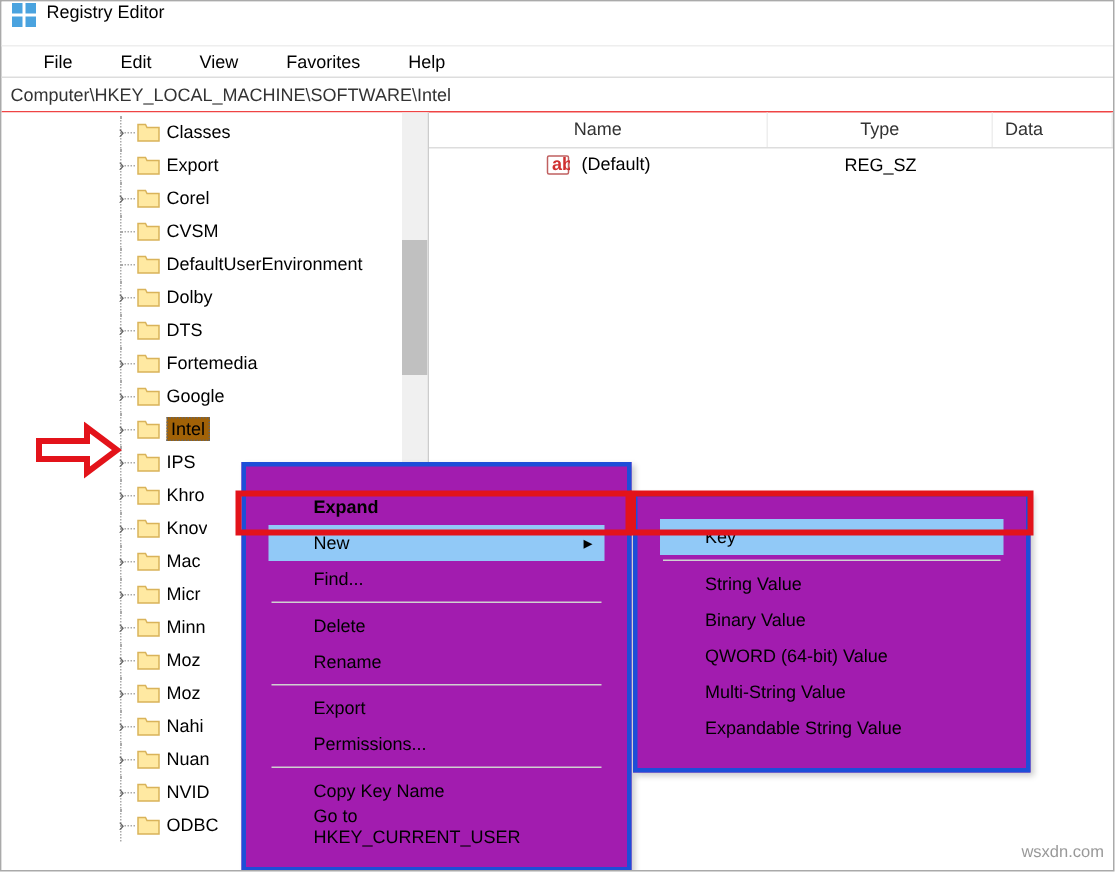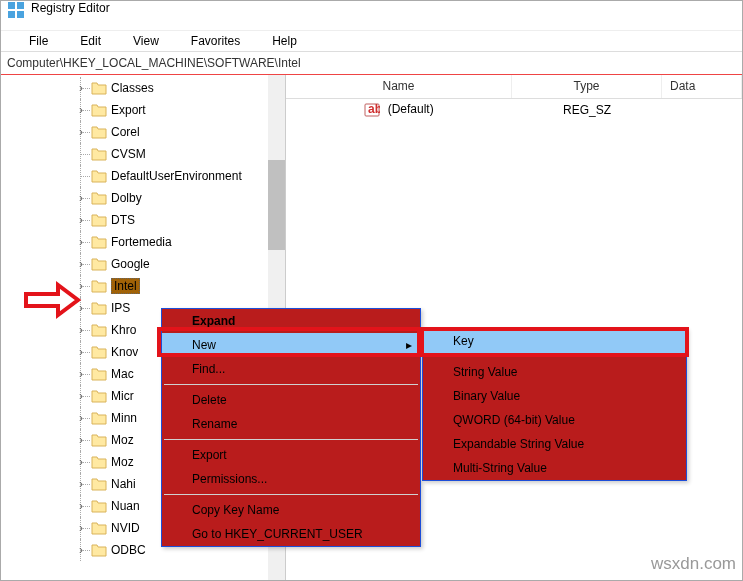--- a/index.html
+++ b/index.html
@@ -25,32 +25,32 @@
 .label-wrap { white-space: nowrap; overflow: hidden; }
 .list-panel { flex: 1; position: relative; }
 .list-header { height: 24px; display: flex; border-bottom: 1px solid #ddd; }
 .list-header .col { padding: 4px 8px; border-right: 1px solid #eee; color: #333; }
 .col-name { width: 226px; text-align: center; }
 .col-type { width: 150px; text-align: center; }
 .col-data { flex: 1; }
 .list-row { height: 22px; display: flex; align-items: center; }
 .list-row .cell { padding: 20px 8px; }
 .value-icon { width: 16px; height: 16px; margin-right: 4px; display: inline-flex; vertical-align: middle; }
-.context-menu { position: absolute; background: #b91c1c; border: 1px solid #1d4ed8; box-shadow: 2px 2px 4px rgba(0,0,0,0.2); padding: 0; z-index: 100; }
+.context-menu { position: absolute; background: #a21caf; border: 3px solid #1d4ed8; box-shadow: 2px 2px 4px rgba(0,0,0,0.2); padding: 15px; z-index: 100; }
 .context-menu-1 { left: 160px; top: 307px; width: 260px; }
 .context-menu-2 { left: 421px; top: 327px; width: 265px; }
 .menu-item { height: 24px; display: flex; align-items: center; padding: 0 24px 0 30px; position: relative; }
 .menu-item.hover { background: #91c9f7; }
 .menu-item .arrow { position: absolute; right: 8px; }
 .menu-sep { height: 1px; background: #d0d0d0; margin: 3px 2px; }
 .red-box { position: absolute; border: 4px solid #e3131a; pointer-events: none; z-index: 200; }
 .red-box-1 { left: 156px; top: 326px; width: 264px; height: 30px; }
 .red-box-2 { left: 419px; top: 326px; width: 269px; height: 30px; }
 .red-arrow { position: absolute; left: 22px; top: 280px; z-index: 150; }
-.watermark { position: absolute; right: 6px; bottom: 6px; color: #999; font-size: 17px; z-index: 300; }
+.watermark { position: absolute; right: 6px; bottom: 6px; color: #999; font-size: 11px; z-index: 300; }
 </style>
 </head>
 <body>
 
 <div class="titlebar">
   <span class="titlebar-icon">
     <svg width="18" height="18" viewBox="0 0 18 18">
       <rect x="1" y="1" width="7" height="7" fill="#4aa3df"></rect>
       <rect x="10" y="1" width="7" height="7" fill="#4aa3df"></rect>
       <rect x="1" y="10" width="7" height="7" fill="#4aa3df"></rect>
@@ -319,22 +319,22 @@
   <div class="menu-item">Copy Key Name</div>
   <div class="menu-item">Go to HKEY_CURRENT_USER</div>
 </div>
 
 <div class="context-menu context-menu-2">
   <div class="menu-item hover">Key</div>
   <div class="menu-sep"></div>
   <div class="menu-item">String Value</div>
   <div class="menu-item">Binary Value</div>
   <div class="menu-item">QWORD (64-bit) Value</div>
+  <div class="menu-item">Multi-String Value</div>
   <div class="menu-item">Expandable String Value</div>
-  <div class="menu-item">Multi-String Value</div>
 </div>
 
 <div class="red-box red-box-1"></div>
 <div class="red-box red-box-2"></div>
 
 <svg class="red-arrow" width="60" height="40">
   <path d="M 3 13 L 35 13 L 35 4 L 55 19 L 35 34 L 35 25 L 3 25 Z" fill="#fff" stroke="#e3131a" stroke-width="4" stroke-linejoin="miter"></path>
 </svg>
 
 <div class="watermark">wsxdn.com</div>

